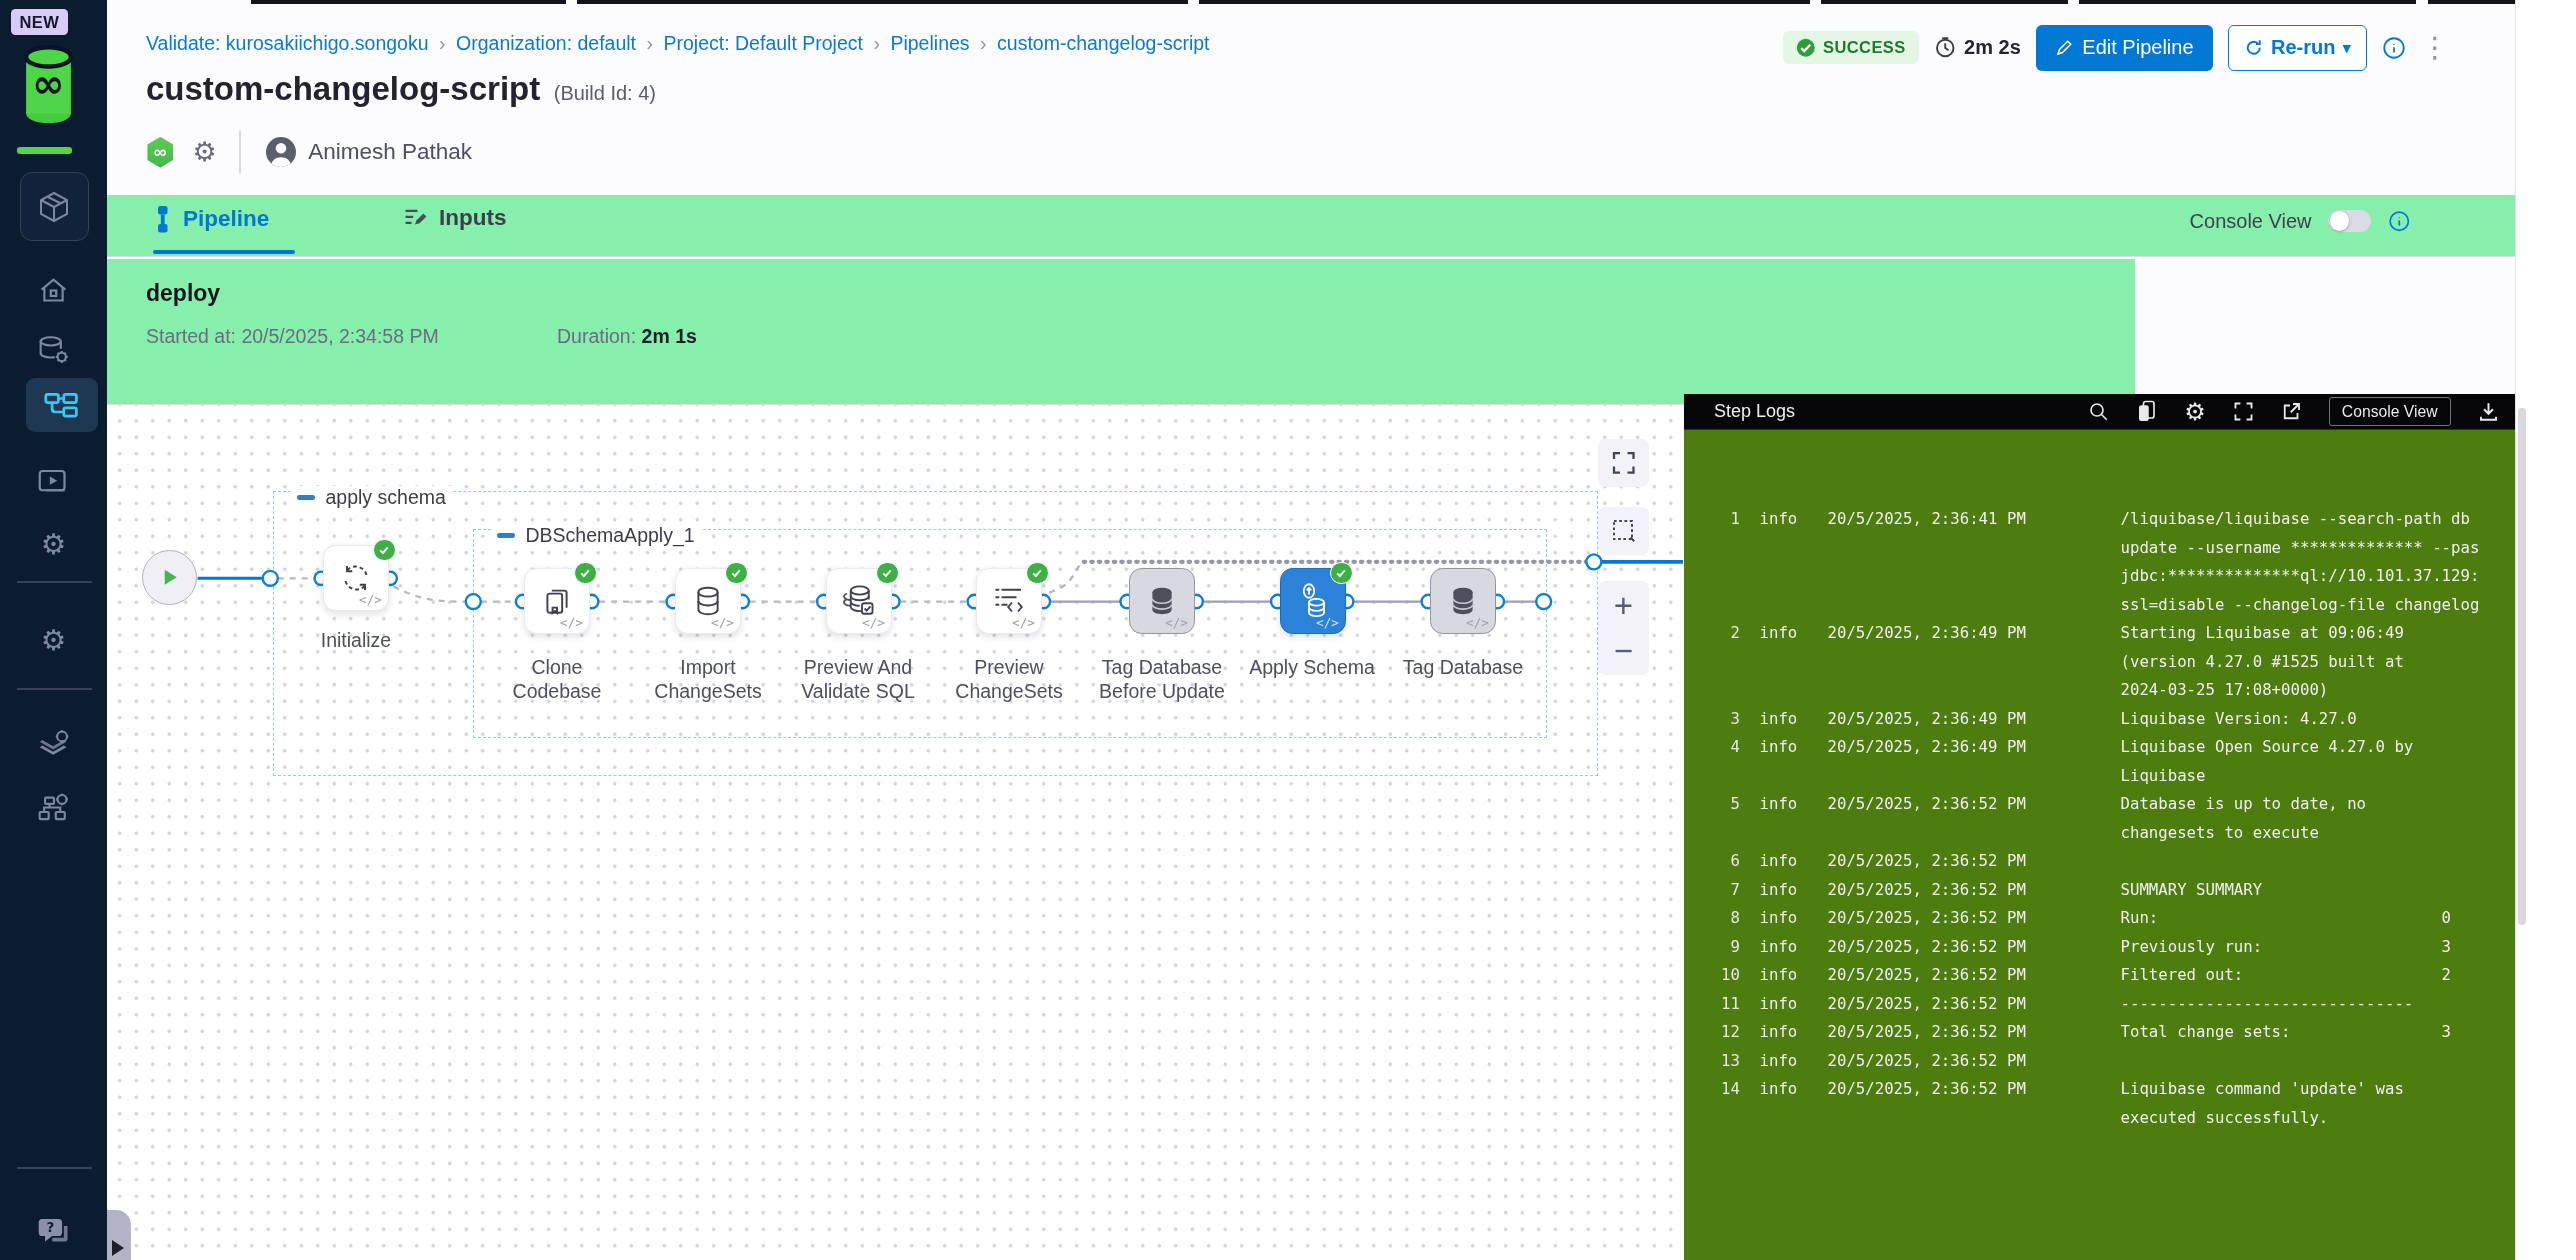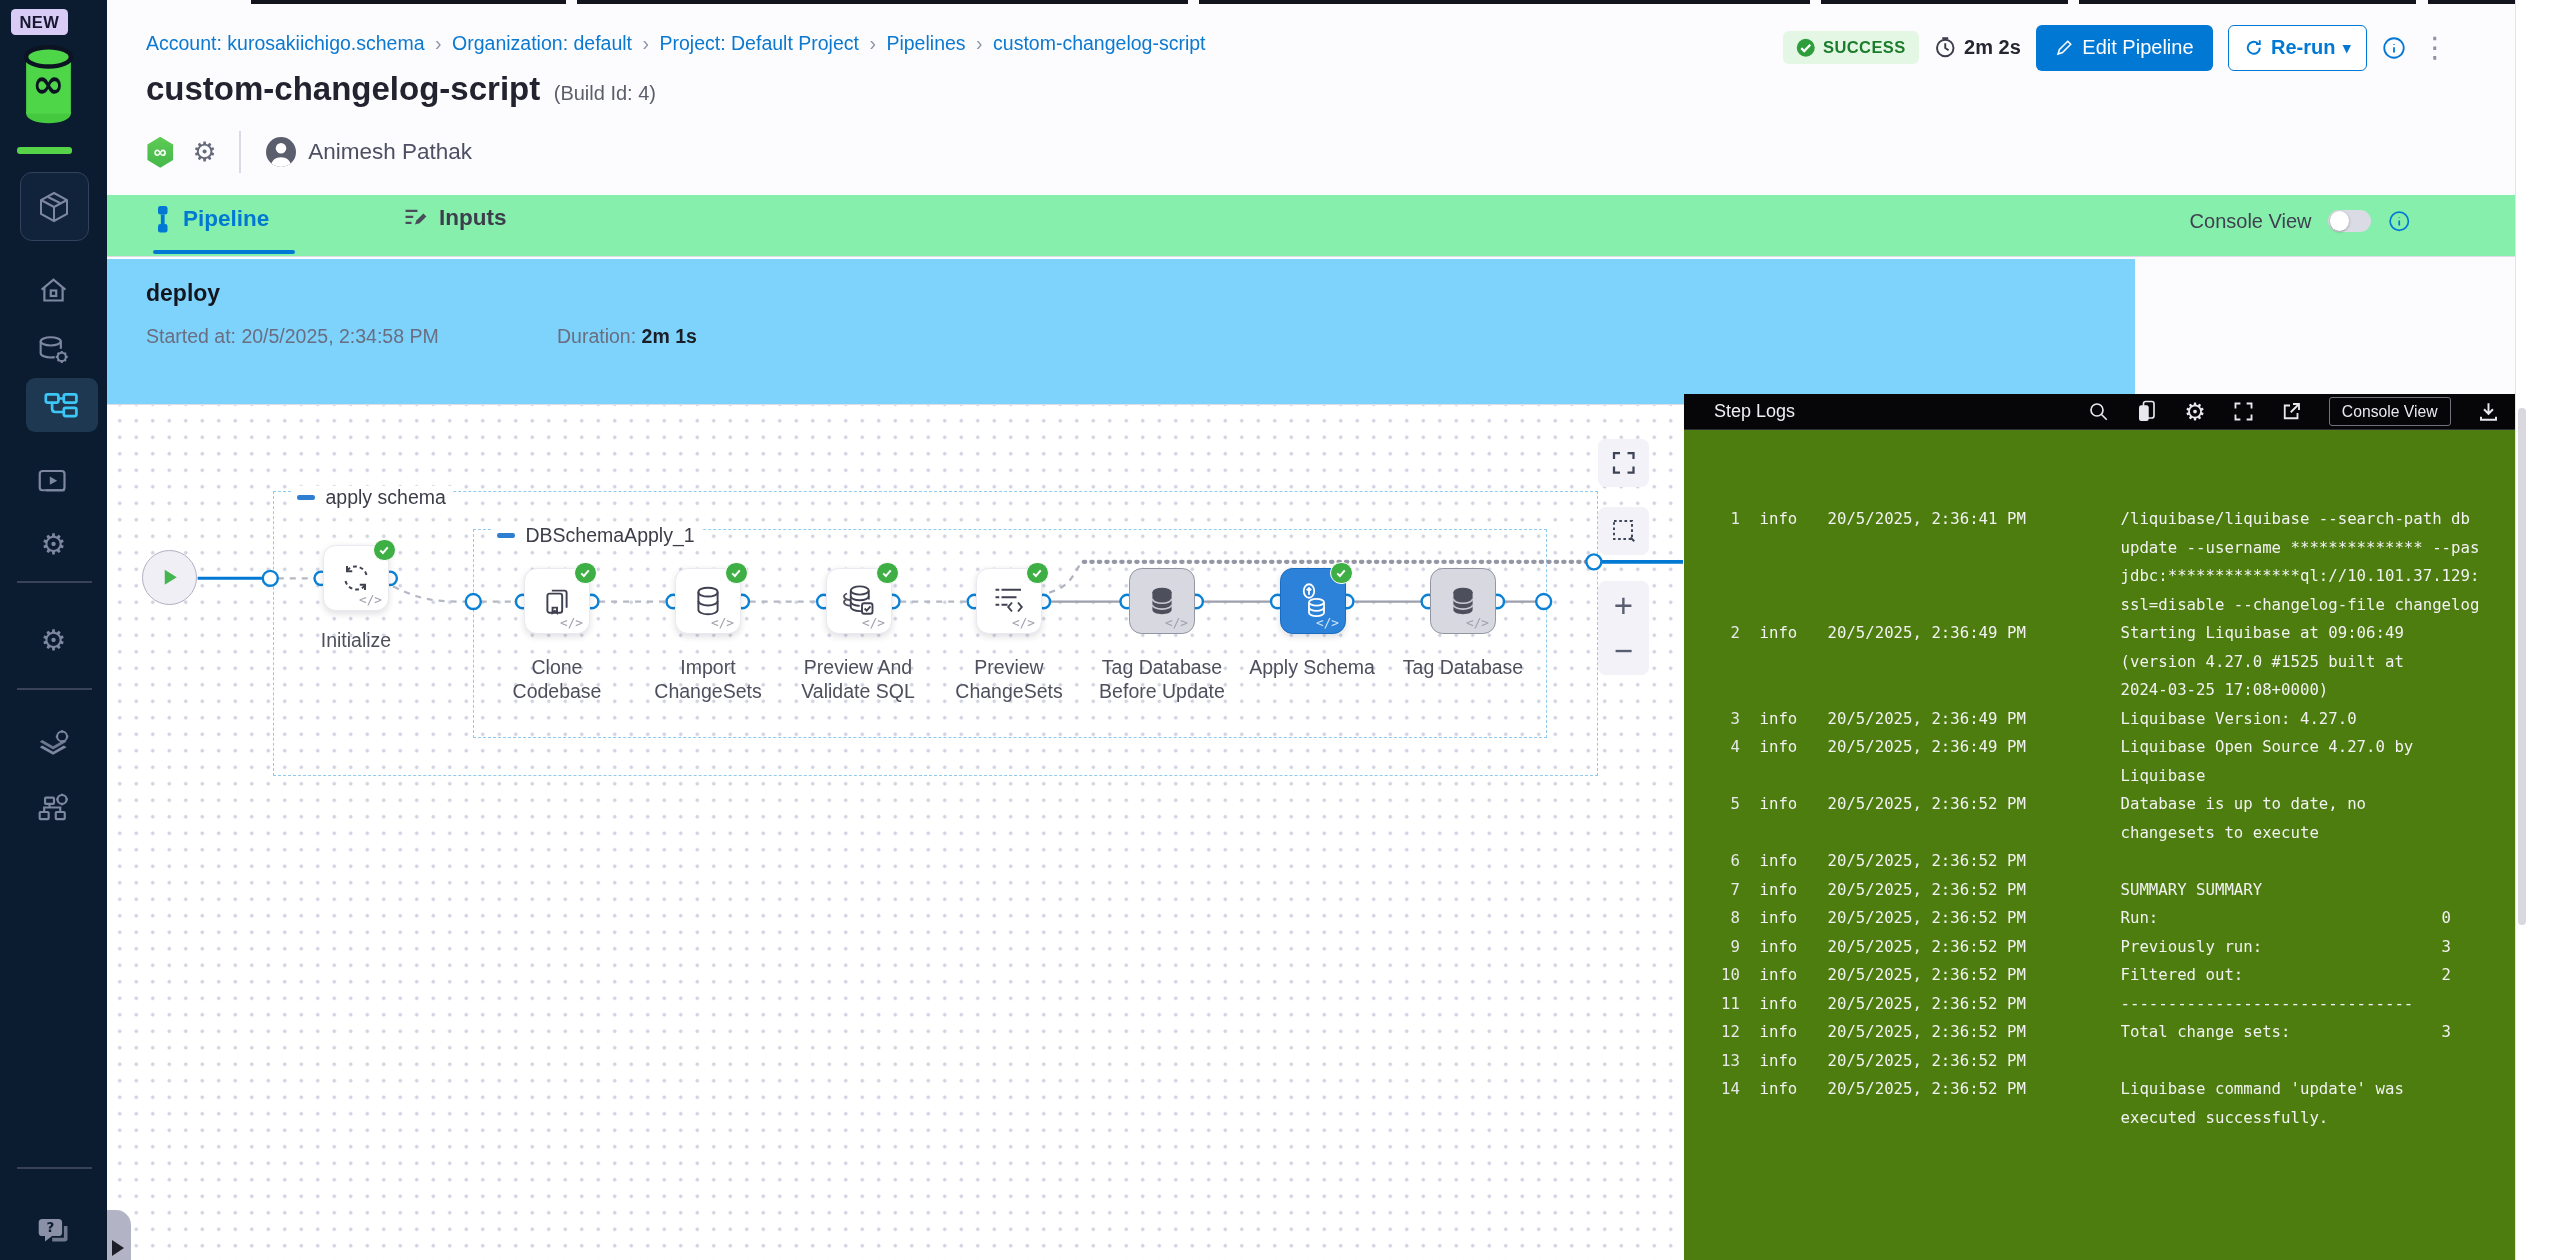--- a/index.html
+++ b/index.html
@@ -69,21 +69,21 @@
   .tab-underline { position:absolute; left:46px; top:55px; width:142px; height:4.5px;
                    background:#0278d5; border-radius:3px; }
   .console-toggle-row { position:absolute; right:166px; top:15px; display:flex; align-items:center; gap:16.5px; }
   .console-toggle-row .lbl { font-size:20px; color:#3f4150; }
   .toggle { width:43px; height:22.5px; background:#dadbe4; border-radius:12px; position:relative; }
   .toggle .knob { position:absolute; left:1.5px; top:1.5px; width:19.5px; height:19.5px; background:#fff;
                   border-radius:50%; box-shadow:0 0.7px 2.2px rgba(0,0,0,.35); }
 
   
   #stage-strip { position:absolute; left:0; top:255px; width:2028px; height:146px;
-                 background:#7dd3fc; border-bottom:1.5px solid #dcdde8; }
+                 background:#86efac; border-bottom:1.5px solid #dcdde8; }
   #stage-name { position:absolute; left:39px; top:21px; font-size:23px; font-weight:bold; color:#15161d; }
   .stage-meta { position:absolute; top:66px; font-size:19.5px; color:#6b6d80; }
   .stage-meta b { color:#1c1d26; }
 
   
   #canvas { position:absolute; left:107px; top:405px; width:1576px; height:856px; background:#fff;
             background-image:radial-gradient(circle,#d0d3e0 1.7px,transparent 2.1px);
             background-size:16.5px 16.5px; background-position:4.5px 7.5px; overflow:hidden; }
   .group-rect { position:absolute; border:1.5px dashed #8fcaf0; }
   .group-label { position:absolute; display:flex; align-items:center; gap:10.5px;
@@ -244,21 +244,21 @@
       <rect x="3" y="4" width="26" height="19" rx="4"></rect>
       <path d="M10 23v6l8-6z"></path>
       <path d="M31 12h4v14a3 3 0 0 1-3 3H18v-4h13z" opacity=".8"></path>
       <text x="16" y="19" text-anchor="middle" font-size="15" font-weight="bold" fill="#0b1c30" font-family="DejaVu Sans, sans-serif">?</text>
     </svg>
   </div>
 </div>
 
 <div id="header">
   <div id="breadcrumb">
-    <a class="crumb" href="#">Account: kurosakiichigo.schema</a><span class="crumb-sep">›</span><a class="crumb" href="#">Organization: default</a><span class="crumb-sep">›</span><a class="crumb" href="#">Project: Default Project</a><span class="crumb-sep">›</span><a class="crumb" href="#">Pipelines</a><span class="crumb-sep">›</span><a class="crumb" href="#">custom-changelog-script</a>
+    <a class="crumb" href="#">Validate: kurosakiichigo.songoku</a><span class="crumb-sep">›</span><a class="crumb" href="#">Organization: default</a><span class="crumb-sep">›</span><a class="crumb" href="#">Project: Default Project</a><span class="crumb-sep">›</span><a class="crumb" href="#">Pipelines</a><span class="crumb-sep">›</span><a class="crumb" href="#">custom-changelog-script</a>
   </div>
 
   <div id="page-title">
     <span>custom-changelog-script</span><span id="build-id">(Build Id: 4)</span>
   </div>
 
   <div class="meta-row">
     <div class="hexagon">∞</div>
     <span class="meta-gear">⚙</span>
     <div class="meta-divider"></div>

